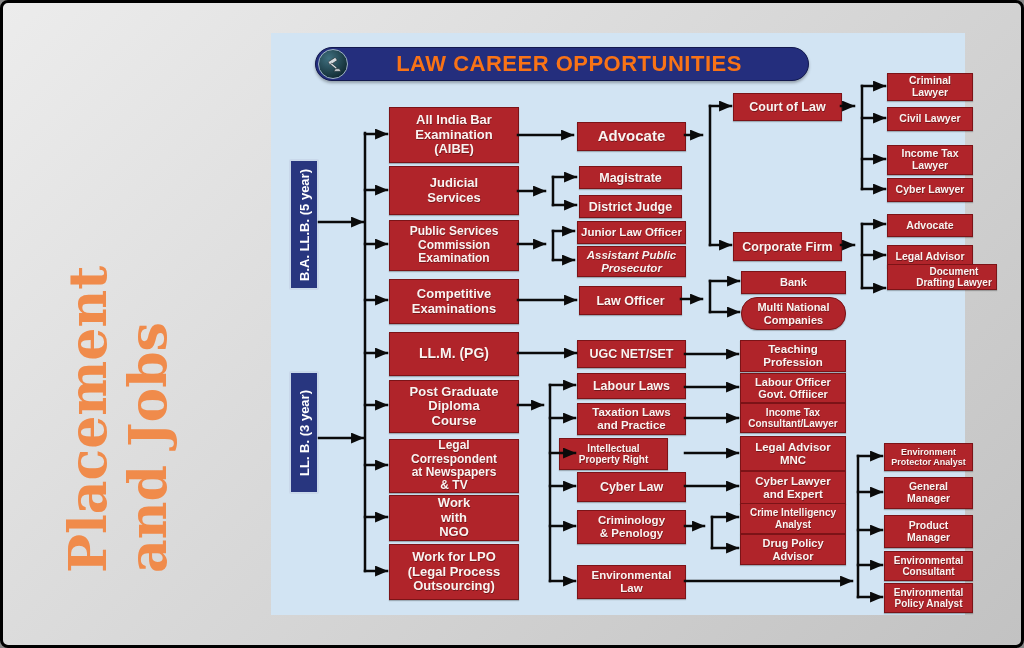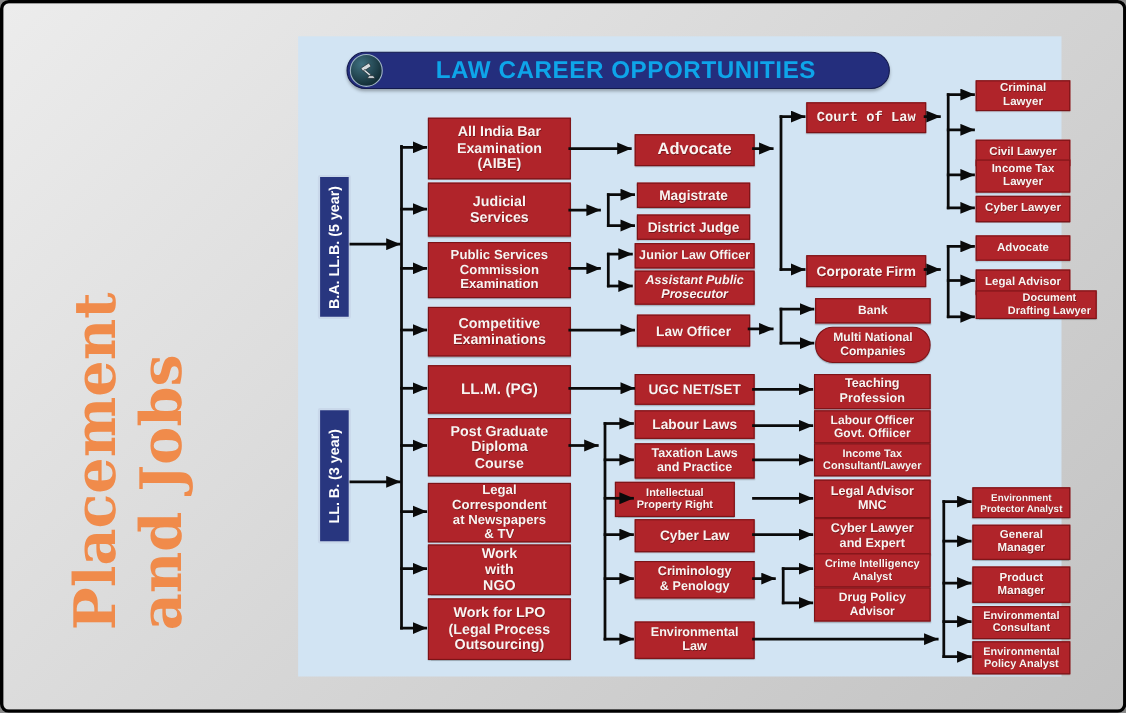--- a/index.html
+++ b/index.html
@@ -6,21 +6,21 @@
   .stage{position:relative;width:1018px;height:642px;border:3px solid #000;border-radius:8px;
          background:linear-gradient(135deg,#ececec 0%,#d9d9d9 45%,#c2c2c2 100%);
          overflow:hidden;font-family:"Liberation Sans",sans-serif;}
   .panel{position:absolute;left:268px;top:30px;width:694px;height:582px;background:#d2e4f3;}
   .title-pill{position:absolute;left:312px;top:44px;width:492px;height:32px;background:#242e7d;
               border-radius:17px;display:flex;align-items:center;box-shadow:0 2px 3px rgba(0,0,0,.3);
               border:1px solid #131a4e;}
   .icon-circle{width:28px;height:28px;border-radius:50%;margin-left:2px;flex:0 0 auto;
                background:radial-gradient(circle at 35% 30%,#3f7080,#132e36 75%);
                border:1px solid #9fb4c4;display:flex;align-items:center;justify-content:center;}
-  .title-text{flex:1;text-align:center;color:#0ea5e9;font-weight:bold;font-size:22px;
+  .title-text{flex:1;text-align:center;color:#f97316;font-weight:bold;font-size:22px;
               letter-spacing:.5px;padding-right:18px;white-space:nowrap;}
   .side-label{position:absolute;left:115px;top:390px;width:360px;
               transform:translate(-50%,-50%) rotate(-90deg);
               font-family:"DejaVu Serif",serif;font-weight:bold;font-size:52px;line-height:1.16;
               color:#f08b4b;text-align:left;white-space:pre-line;}
   .degree{position:absolute;background:#28367f;border:2px solid #c9d8ea;border-radius:2px;}
   .degree .rot{position:absolute;top:50%;left:50%;transform:translate(-50%,-50%) rotate(-90deg);
                color:#fff;font-weight:bold;font-size:13px;white-space:nowrap;text-align:center;}
   .box{position:absolute;background:#b0242a;border:1px solid #7c1317;color:#fbf3f1;
        font-weight:bold;display:flex;align-items:center;justify-content:center;text-align:center;
@@ -92,42 +92,42 @@
       <div class="box" style="left: 574px; top: 370px; width: 107px; height: 24px; font-size: 12.5px;">Labour Laws</div>
       <div class="box" style="left: 574px; top: 400px; width: 107px; height: 30px; font-size: 11.5px;">Taxation Laws
 and Practice</div>
       <div class="box" style="left: 556px; top: 435px; width: 107px; height: 30px; font-size: 10px;">Intellectual
 Property Right</div>
       <div class="box" style="left: 574px; top: 469px; width: 107px; height: 28px; font-size: 12.5px;">Cyber Law</div>
       <div class="box" style="left: 574px; top: 507px; width: 107px; height: 32px; font-size: 11.5px;">Criminology
 &amp; Penology</div>
       <div class="box" style="left: 574px; top: 562px; width: 107px; height: 32px; font-size: 11.5px;">Environmental
 Law</div>
-      <div class="box" style="left: 730px; top: 90px; width: 107px; height: 26px; font-size: 12.5px; font-family: Liberation Mono, monospace;">Court of Law</div>
+      <div class="box" style="left: 730px; top: 90px; width: 107px; height: 26px; font-size: 12.5px;">Court of Law</div>
       <div class="box" style="left: 730px; top: 229px; width: 107px; height: 27px; font-size: 12.5px;">Corporate Firm</div>
       <div class="box" style="left: 738px; top: 268px; width: 103px; height: 21px; font-size: 11px;">Bank</div>
       <div class="box" style="left: 738px; top: 294px; width: 103px; height: 31px; font-size: 11px; border-radius: 16px;">Multi National
 Companies</div>
       <div class="box" style="left: 737px; top: 337px; width: 104px; height: 30px; font-size: 11.5px;">Teaching
 Profession</div>
       <div class="box" style="left: 737px; top: 370px; width: 104px; height: 28px; font-size: 11px;">Labour Officer
 Govt. Offiicer</div>
       <div class="box" style="left: 737px; top: 400px; width: 104px; height: 28px; font-size: 10px;">Income Tax
 Consultant/Lawyer</div>
       <div class="box" style="left: 737px; top: 433px; width: 104px; height: 33px; font-size: 11.5px;">Legal Advisor
 MNC</div>
       <div class="box" style="left: 737px; top: 468px; width: 104px; height: 31px; font-size: 11.5px;">Cyber Lawyer
 and Expert</div>
       <div class="box" style="left: 737px; top: 500px; width: 104px; height: 29px; font-size: 10px;">Crime Intelligency
 Analyst</div>
       <div class="box" style="left: 737px; top: 531px; width: 104px; height: 29px; font-size: 11px;">Drug Policy
 Advisor</div>
       <div class="box" style="left: 884px; top: 70px; width: 84px; height: 26px; font-size: 10.5px;">Criminal
 Lawyer</div>
-      <div class="box" style="left: 884px; top: 104px; width: 84px; height: 22px; font-size: 10.5px; margin-top: 20px;">Civil Lawyer</div>
+      <div class="box" style="left: 884px; top: 104px; width: 84px; height: 22px; font-size: 10.5px;">Civil Lawyer</div>
       <div class="box" style="left: 884px; top: 142px; width: 84px; height: 28px; font-size: 10.5px;">Income Tax
 Lawyer</div>
       <div class="box" style="left: 884px; top: 175px; width: 84px; height: 22px; font-size: 10.5px;">Cyber Lawyer</div>
       <div class="box" style="left: 884px; top: 211px; width: 84px; height: 21px; font-size: 10.5px;">Advocate</div>
       <div class="box" style="left: 884px; top: 242px; width: 84px; height: 21px; font-size: 10.5px;">Legal Advisor</div>
       <div class="box" style="left: 884px; top: 261px; width: 84px; height: 24px; font-size: 10px; padding-left: 24px;">Document
 Drafting Lawyer</div>
       <div class="box" style="left: 881px; top: 440px; width: 87px; height: 26px; font-size: 9px;">Environment
 Protector Analyst</div>
       <div class="box" style="left: 881px; top: 474px; width: 87px; height: 30px; font-size: 10.5px;">General

